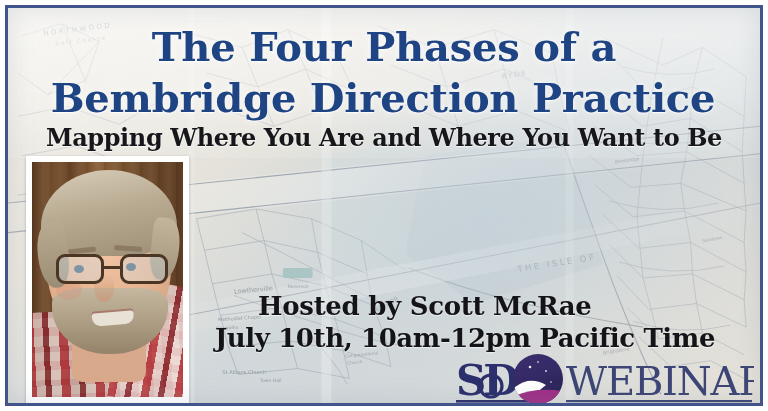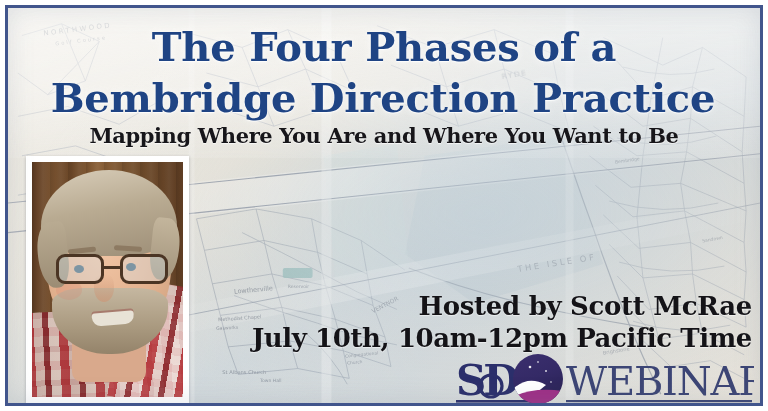--- a/index.html
+++ b/index.html
@@ -57,21 +57,21 @@
     text-shadow:0 1px 1px rgba(255,255,255,0.85), 0 0 6px rgba(255,255,255,0.7);
     white-space:nowrap;
   }
   #title1{ position:absolute; top:19px;  left:0; right:0; font-size:40px; }
   #title2{ position:absolute; top:70px;  left:0; right:2px; font-size:40px; }
 
   #subtitle{
     position:absolute; top:117px; left:0; right:0;
     font-family:"DejaVu Serif", serif;
     font-weight:700;
-    font-size:21px;
+    font-size:24px;
     color:#17161a;
     text-align:center;
     line-height:1.05;
     letter-spacing:-0.4px;
     white-space:nowrap;
     text-shadow:0 1px 1px rgba(255,255,255,0.75);
   }
 
   #tagline{
     position:absolute; top:183px; left:200px; width:548px;
@@ -81,32 +81,32 @@
     color:#18171b;
     text-align:center;
     line-height:1.28;
     letter-spacing:-0.3px;
     text-shadow:0 1px 1px rgba(255,255,255,0.6);
   }
   #tagline .l2{ display:block; }
 
   #host-line{
     position:absolute; top:283px; left:250px; width:494px;
-    text-align:right;
+    text-align:left;
     font-family:"DejaVu Serif", serif;
     font-weight:700;
     font-size:26px;
     color:#141317;
     letter-spacing:-0.3px;
     white-space:nowrap;
     text-shadow:0 1px 1px rgba(255,255,255,0.55);
   }
   #date-line{
     position:absolute; top:315px; left:170px; width:574px;
-    text-align:right;
+    text-align:center;
     font-family:"DejaVu Serif", serif;
     font-weight:700;
     font-size:26px;
     color:#141317;
     letter-spacing:-0.4px;
     white-space:nowrap;
     text-shadow:0 1px 1px rgba(255,255,255,0.55);
   }
 
   

